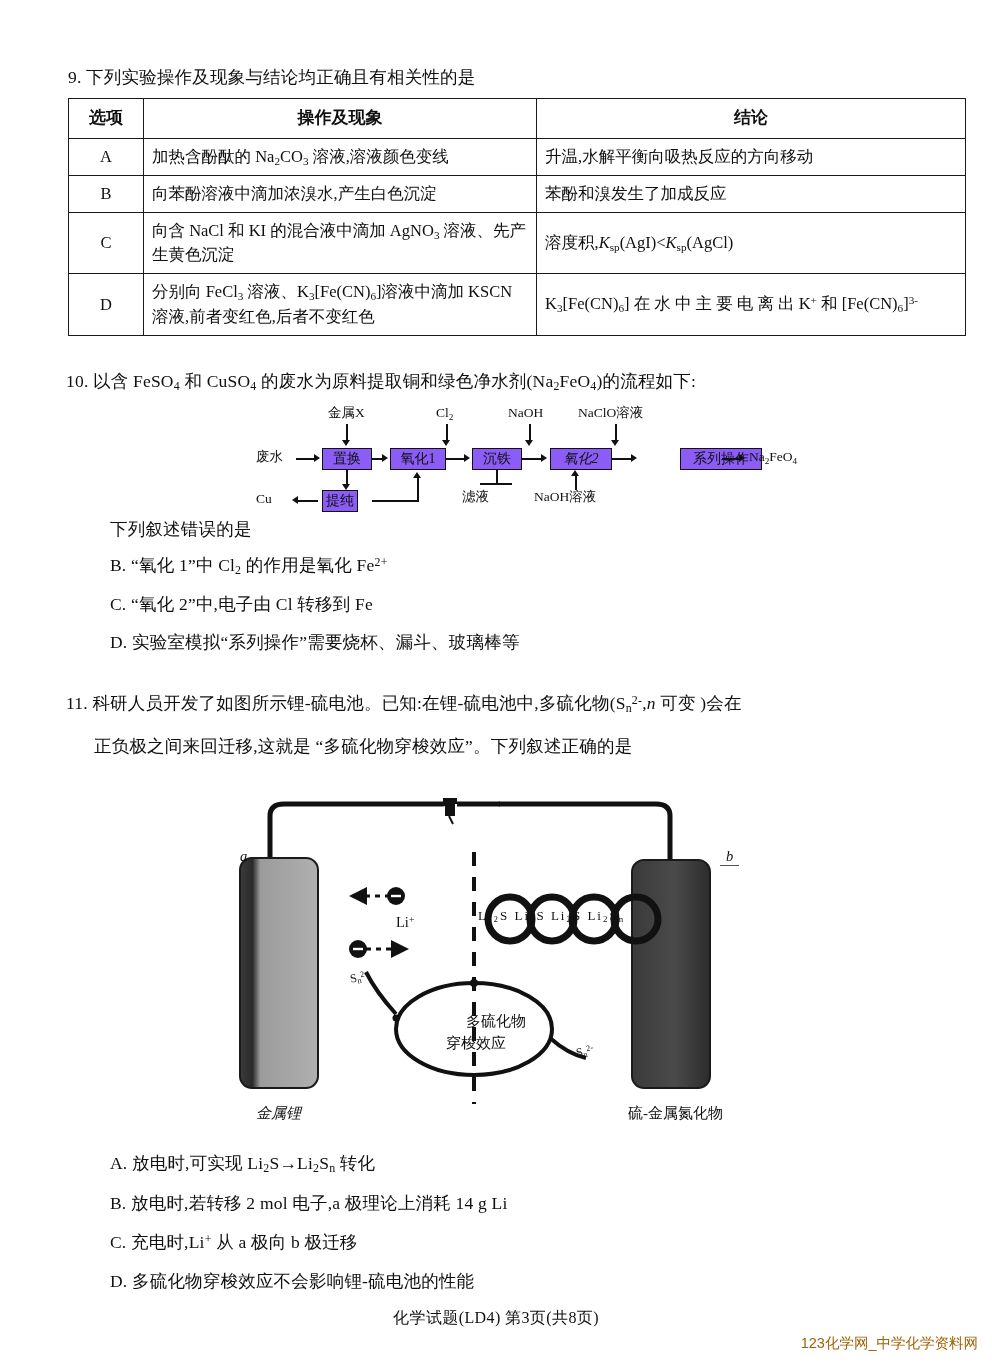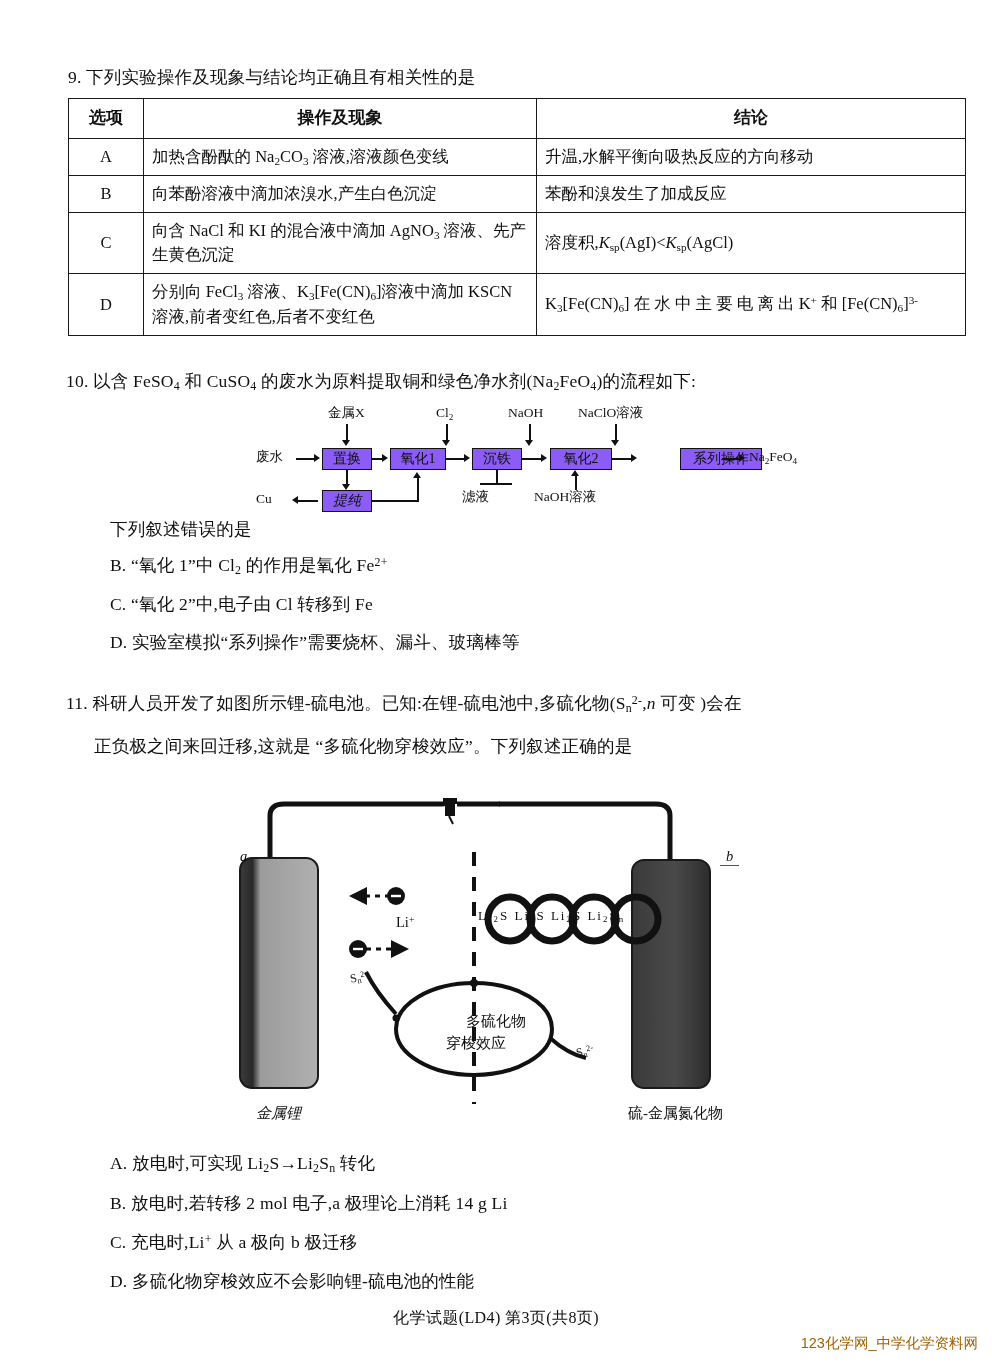--- a/index.html
+++ b/index.html
@@ -253,39 +253,39 @@
     <div class="fl-line fl-v" style="left:365px; top:18px; height:18px;"></div>
     <div class="fl-arrow-d" style="left:361px; top:34px;"></div>
 
     <span class="fl-label" style="left:6px; top:44px;">废水</span>
     <div class="fl-line fl-h" style="left:46px; top:52px; width:20px;"></div>
     <div class="fl-arrow-r" style="left:64px; top:48px;"></div>
 
     <div class="fl-box" style="left:72px;  top:42px; width:50px;">置换</div>
     <div class="fl-box" style="left:140px; top:42px; width:56px;">氧化1</div>
     <div class="fl-box" style="left:222px; top:42px; width:50px;">沉铁</div>
-    <div class="fl-box" style="left:300px; top:42px; width:62px;">氧化2</div>
+    <div class="fl-box" style="left:300px; top:42px; width:62px;font-style:italic;">氧化2</div>
     <div class="fl-box" style="left:390px; top:42px; width:82px;margin-left:40px;">系列操作</div>
 
     <div class="fl-line fl-h" style="left:122px; top:52px; width:12px;"></div>
     <div class="fl-arrow-r" style="left:132px; top:48px;"></div>
     <div class="fl-line fl-h" style="left:196px; top:52px; width:18px;"></div>
     <div class="fl-arrow-r" style="left:214px; top:48px;"></div>
     <div class="fl-line fl-h" style="left:272px; top:52px; width:20px;"></div>
     <div class="fl-arrow-r" style="left:291px; top:48px;"></div>
     <div class="fl-line fl-h" style="left:362px; top:52px; width:20px;"></div>
     <div class="fl-arrow-r" style="left:381px; top:48px;"></div>
 
     <div class="fl-line fl-h" style="left:472px; top:52px; width:18px;"></div>
     <div class="fl-arrow-r" style="left:489px; top:48px;"></div>
     <span class="fl-label" style="left:499px; top:44px;">Na<sub>2</sub>FeO<sub>4</sub></span>
 
     <div class="fl-line fl-v" style="left:96px; top:64px; height:16px;"></div>
     <div class="fl-arrow-d" style="left:92px; top:78px;"></div>
-    <div class="fl-box" style="left:72px; top:84px; width:50px;font-style:italic;">提纯</div>
+    <div class="fl-box" style="left:72px; top:84px; width:36px;">提纯</div>
     <div class="fl-line fl-h" style="left:46px; top:94px; width:22px;"></div>
     <div class="fl-arrow-l" style="left:42px; top:90px;"></div>
     <span class="fl-label" style="left:6px; top:86px;">Cu</span>
 
     <div class="fl-line fl-h" style="left:122px; top:94px; width:46px;"></div>
     <div class="fl-line fl-v" style="left:167px; top:72px; height:24px;"></div>
     <div class="fl-arrow-u" style="left:163px; top:66px;"></div>
 
     <div class="fl-line fl-v" style="left:246px; top:64px; height:14px;"></div>
     <div class="fl-line fl-h" style="left:230px; top:77px; width:32px;"></div>

